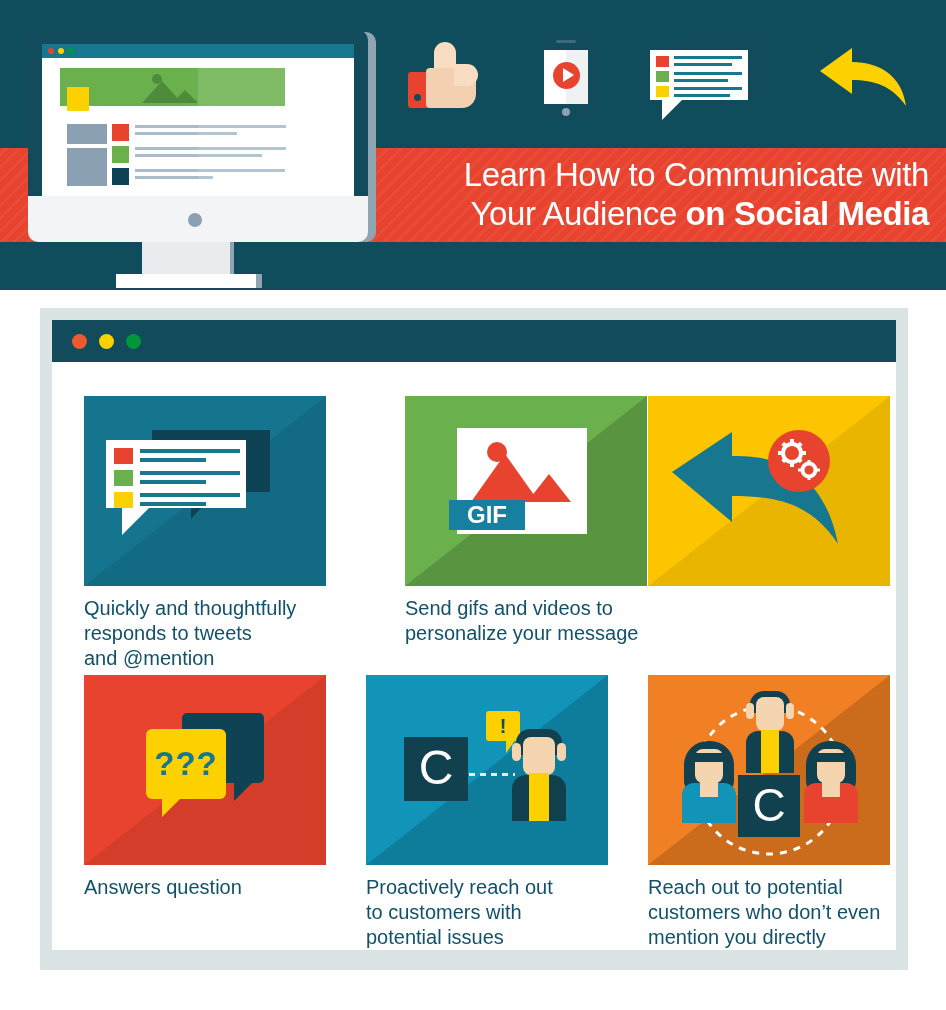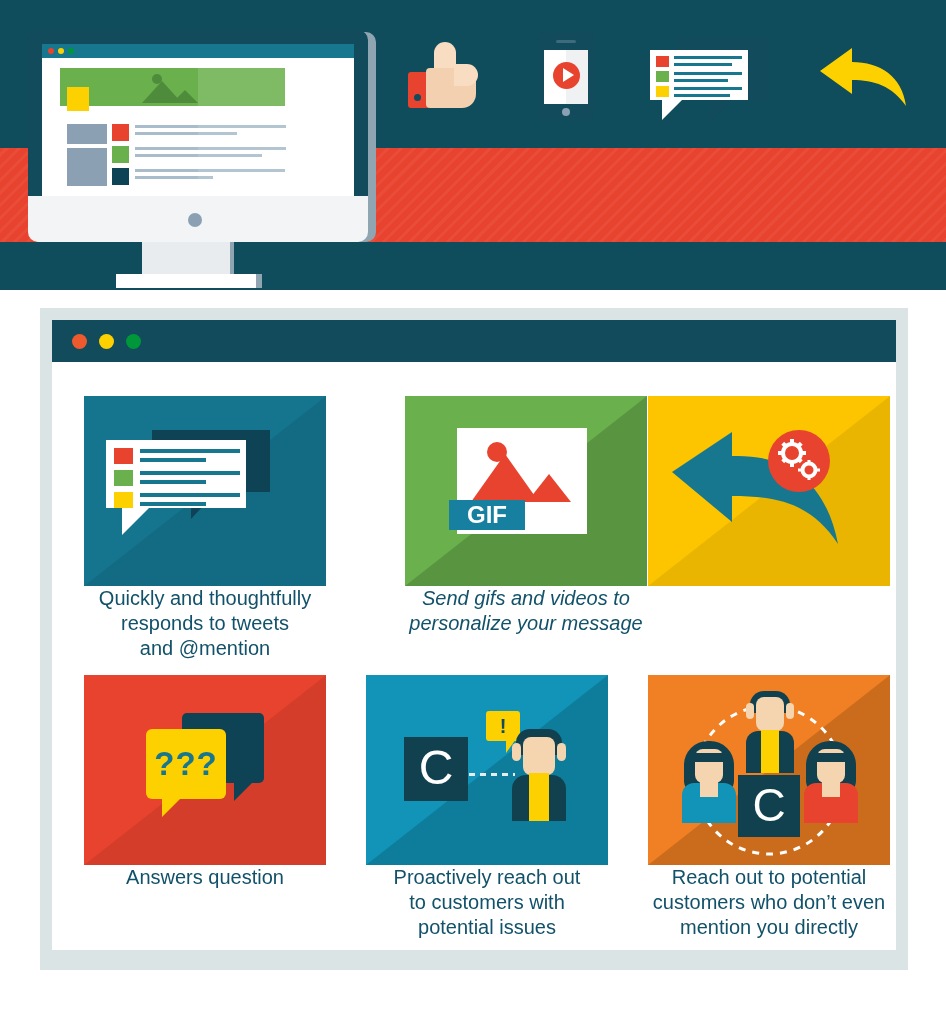--- a/index.html
+++ b/index.html
@@ -145,21 +145,21 @@
   .card-art .corner-shade {
     position:absolute; right:0; top:0; width:0; height:0;
     border-top:190px solid transparent; border-right:242px solid rgba(0,0,0,0.08);
   }
   .card-art .corner-shade.bl {
     left:0; bottom:0; top:auto; right:auto;
     border-top:none; border-right:none;
     border-bottom:190px solid rgba(0,0,0,0.08); border-left:242px solid transparent;
   }
   .card-caption {
-    text-align:center; color:#11516a;
+    margin-top:10px; color:#11516a;
     font-size:20px; line-height:25px; font-family:"Liberation Sans", sans-serif;
   }
 
   
   .bg-teal   { background:#15758f; }
   .bg-green  { background:#6ab04c; }
   .bg-yellow { background:#fdc500; }
   .bg-red    { background:#e8432f; }
   .bg-cyan   { background:#1194b8; }
   .bg-orange { background:#f08023; }
@@ -300,20 +300,24 @@
     <div class="hc-line" style="top:49px;width:68px;"></div>
     <div class="hc-line" style="top:56px;width:56px;"></div>
   </div>
 
   <div id="icon-reply">
     <svg width="90" height="62" viewBox="0 0 90 62">
       <path d="M2 25 L34 2 L34 16 C62 16 84 30 88 60 C74 40 56 34 34 34 L34 48 Z" fill="#fdd000"></path>
     </svg>
   </div>
 
+  <div id="title-block">
+    <div class="title-line">Learn How to Communicate with</div>
+    <div class="title-line"><span>Your Audience </span><b>on Social Media</b></div>
+  </div>
 </div>
 
 <div id="body-area">
 
   <div id="panel-frame">
     <div id="panel-inner"></div>
 
     <div id="browser-bar">
       <span class="bb-dot r"></span>
       <span class="bb-dot y"></span>
@@ -347,21 +351,21 @@
       <div class="card" style="left:282px; top:0px;padding-left:39px;">
         <div class="card-art bg-green">
           <div class="corner-shade"></div>
           <div class="corner-shade bl"></div>
           <div class="c2-frame"></div>
           <div class="c2-mtn1"></div>
           <div class="c2-mtn2"></div>
           <div class="c2-sun"></div>
           <div class="c2-gif">GIF</div>
         </div>
-        <div class="card-caption" style="white-space:pre-line;font-style:italic;">Send gifs and videos to
+        <div class="card-caption" style="white-space:pre-line;">Send gifs and videos to
 personalize your message</div>
       </div>
 
       <div class="card" style="left:564px; top:0px;">
         <div class="card-art bg-yellow">
           <div class="corner-shade bl"></div>
           <svg width="242" height="190" viewBox="0 0 242 190" style="position:absolute;left:0;top:0;">
             <path d="M24 76 L84 36 L84 60 C140 58 178 86 190 148 C164 108 130 100 84 100 L84 126 Z" fill="#17778f"></path>
           </svg>
           <div class="c3-circle"></div>

